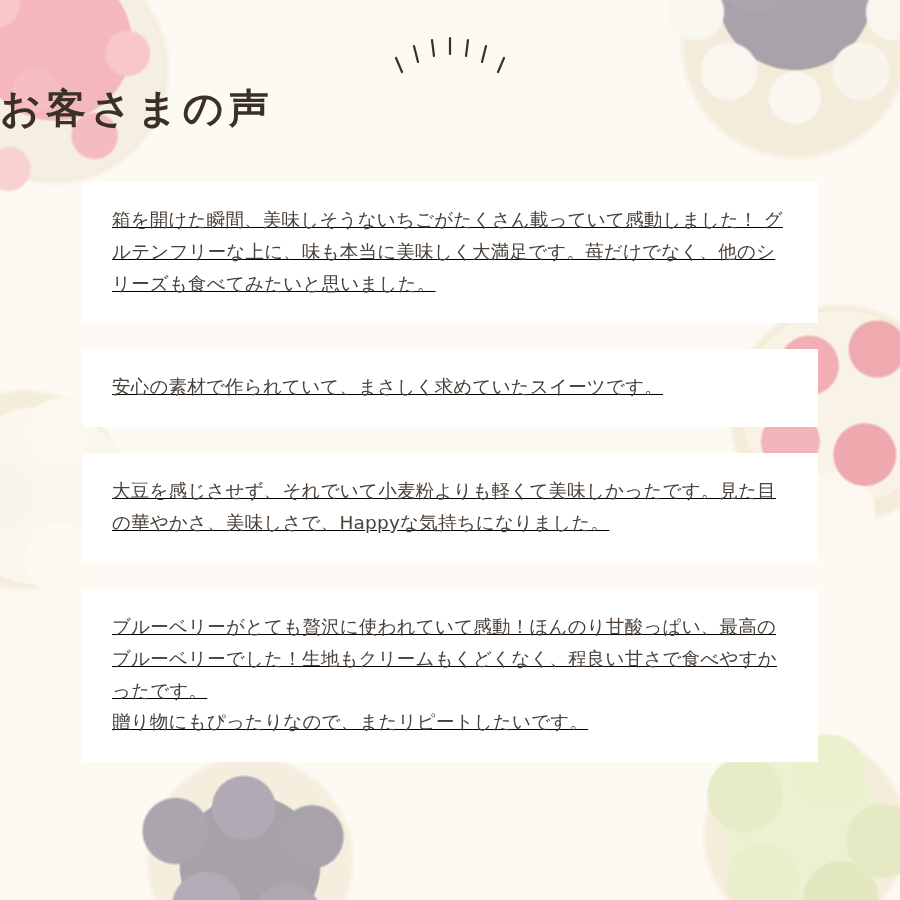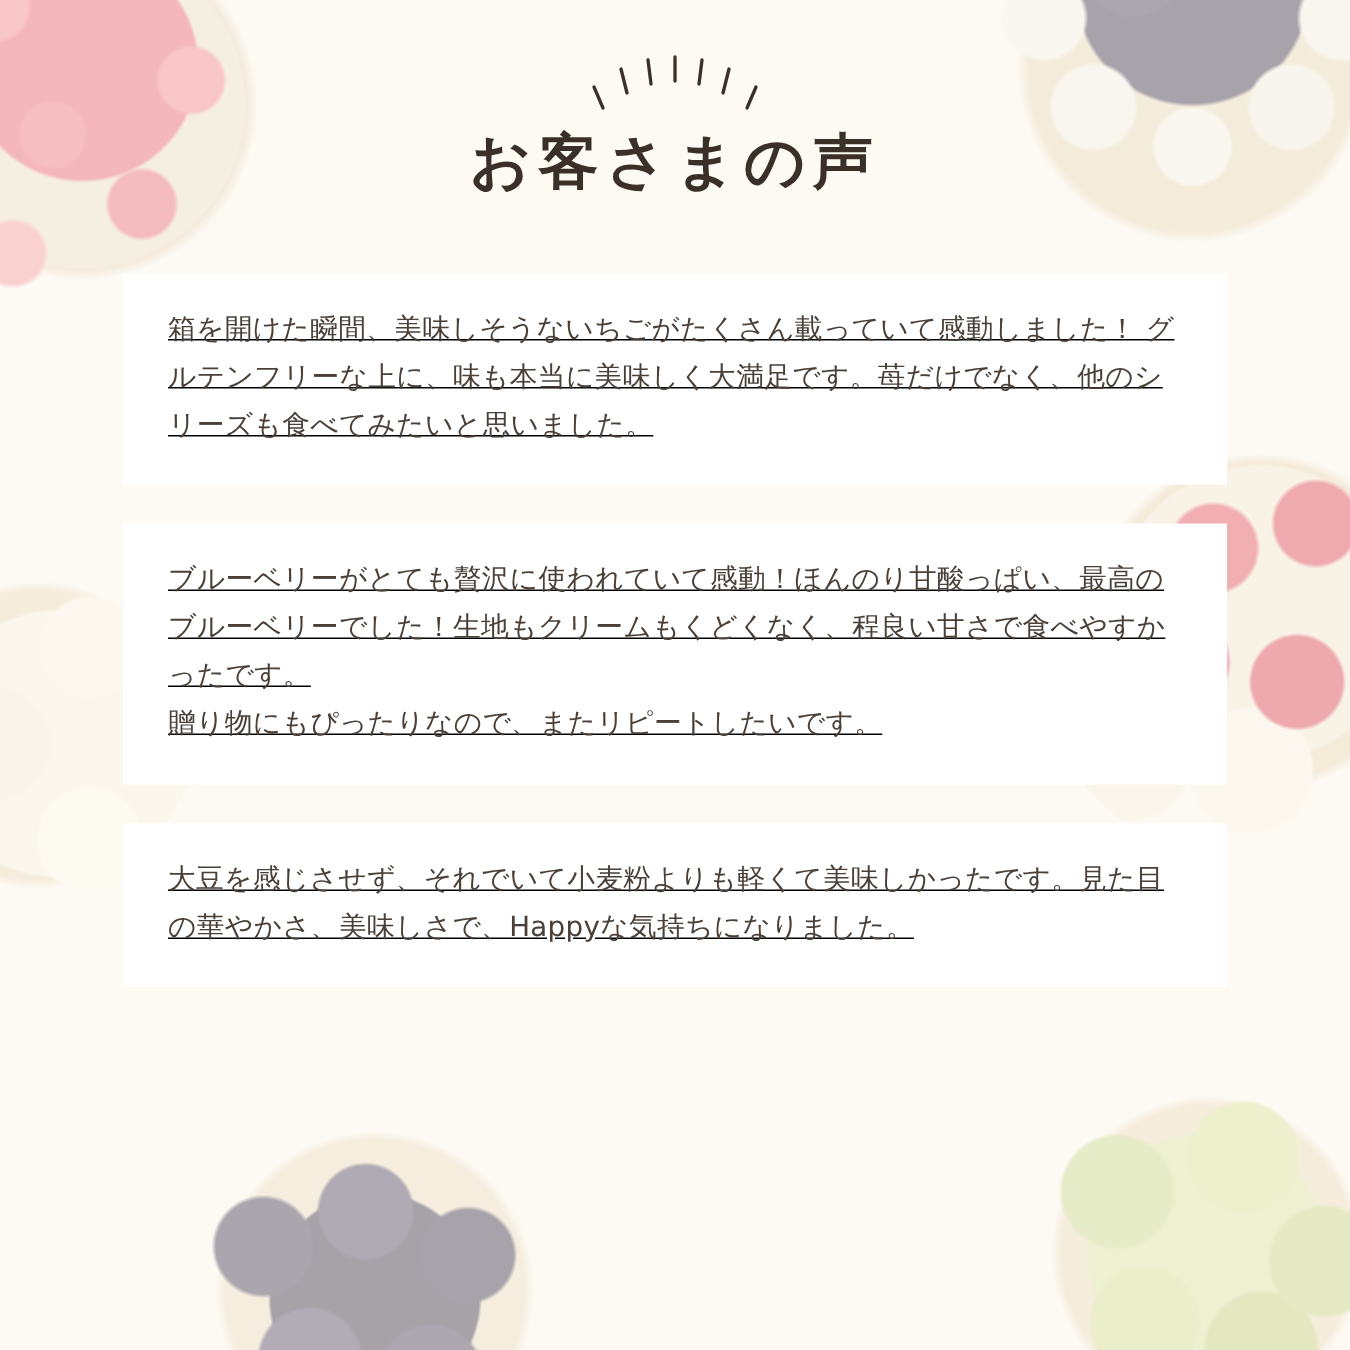--- a/index.html
+++ b/index.html
@@ -130,21 +130,20 @@
     background: rgba(253, 250, 244, 0.58);
     pointer-events: none;
   }
 
   
   .heading-wrap {
     position: absolute;
     left: 0;
     right: 0;
     top: 36px;
-    text-align: center;
   }
 
   .burst {
     display: block;
     margin: 0 auto 4px auto;
   }
 
   .heading {
     margin: 0;
     font-family: "DejaVu Serif", "Liberation Serif", serif;
@@ -208,24 +207,27 @@
     </svg>
     <h1 class="heading">お客さまの声</h1>
   </div>
 
   <div class="reviews">
 
     <div class="review-card">
       <p class="review-text">箱を開けた瞬間、美味しそうないちごがたくさん載っていて感動しました！ グルテンフリーな上に、味も本当に美味しく大満足です。苺だけでなく、他のシリーズも食べてみたいと思いました。</p>
     </div>
 
+    <div class="review-card">
+      <p class="review-text">安心の素材で作られていて、まさしく求めていたスイーツです。</p>
+    </div>
+
+    <div class="review-card">
+      <p class="review-text">大豆を感じさせず、それでいて小麦粉よりも軽くて美味しかったです。見た目の華やかさ、美味しさで、Happyな気持ちになりました。</p>
+    </div>
 
     <div class="review-card">
       <p class="review-text">ブルーベリーがとても贅沢に使われていて感動！ほんのり甘酸っぱい、最高のブルーベリーでした！生地もクリームもくどくなく、程良い甘さで食べやすかったです。
 贈り物にもぴったりなので、またリピートしたいです。</p>
     </div>
 
-    <div class="review-card">
-      <p class="review-text">大豆を感じさせず、それでいて小麦粉よりも軽くて美味しかったです。見た目の華やかさ、美味しさで、Happyな気持ちになりました。</p>
-    </div>
-
   </div>
 </div>
 
 </body></html>

